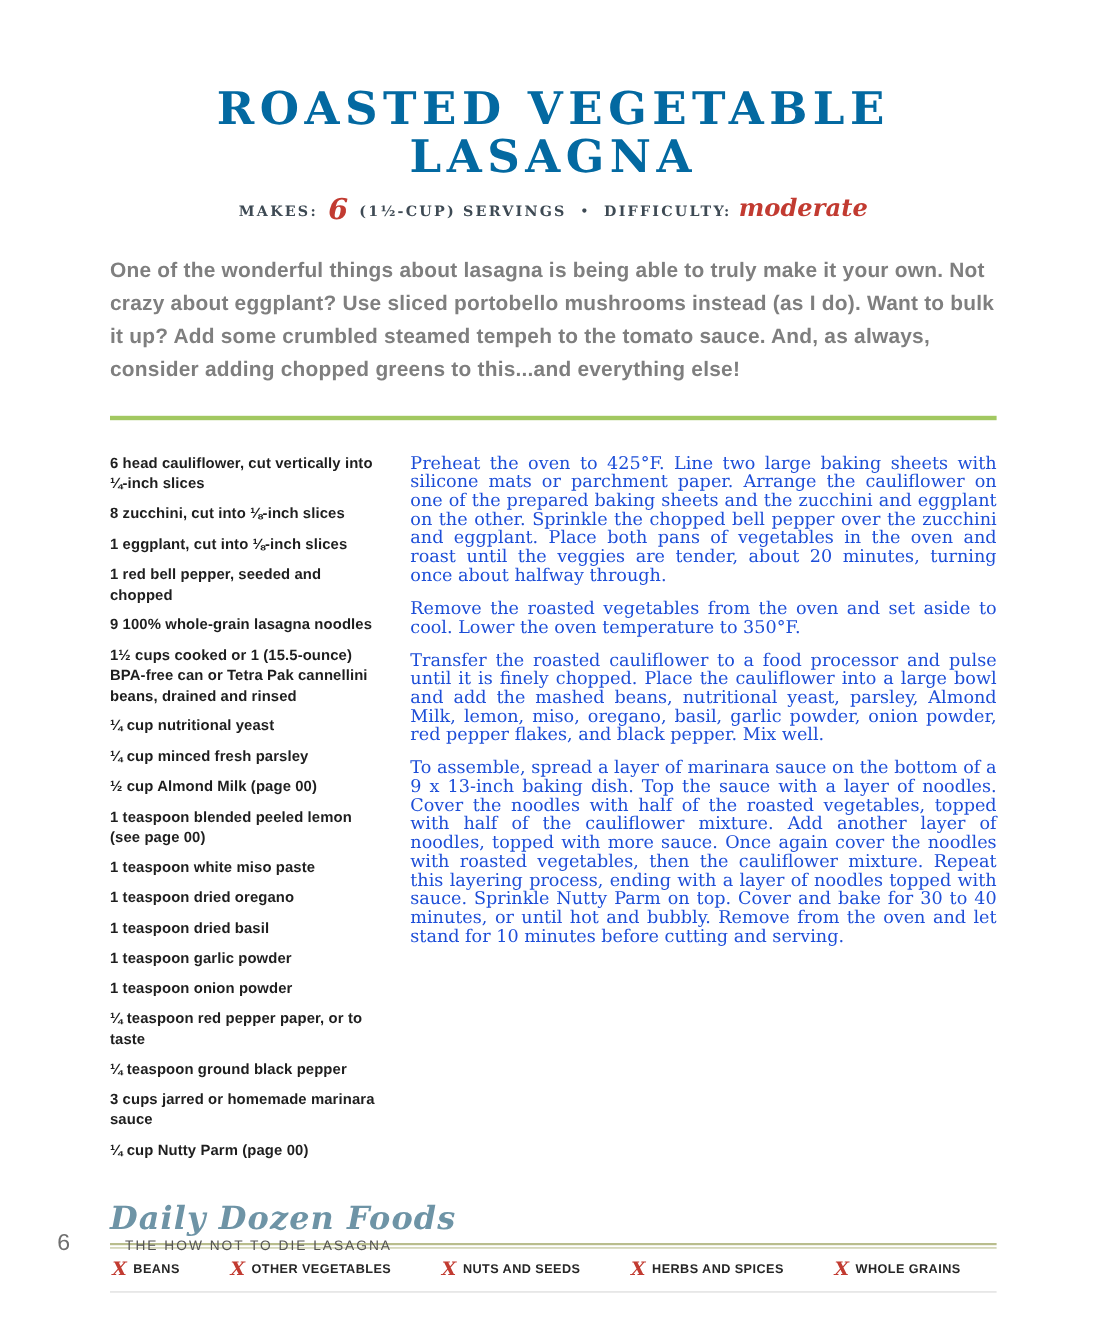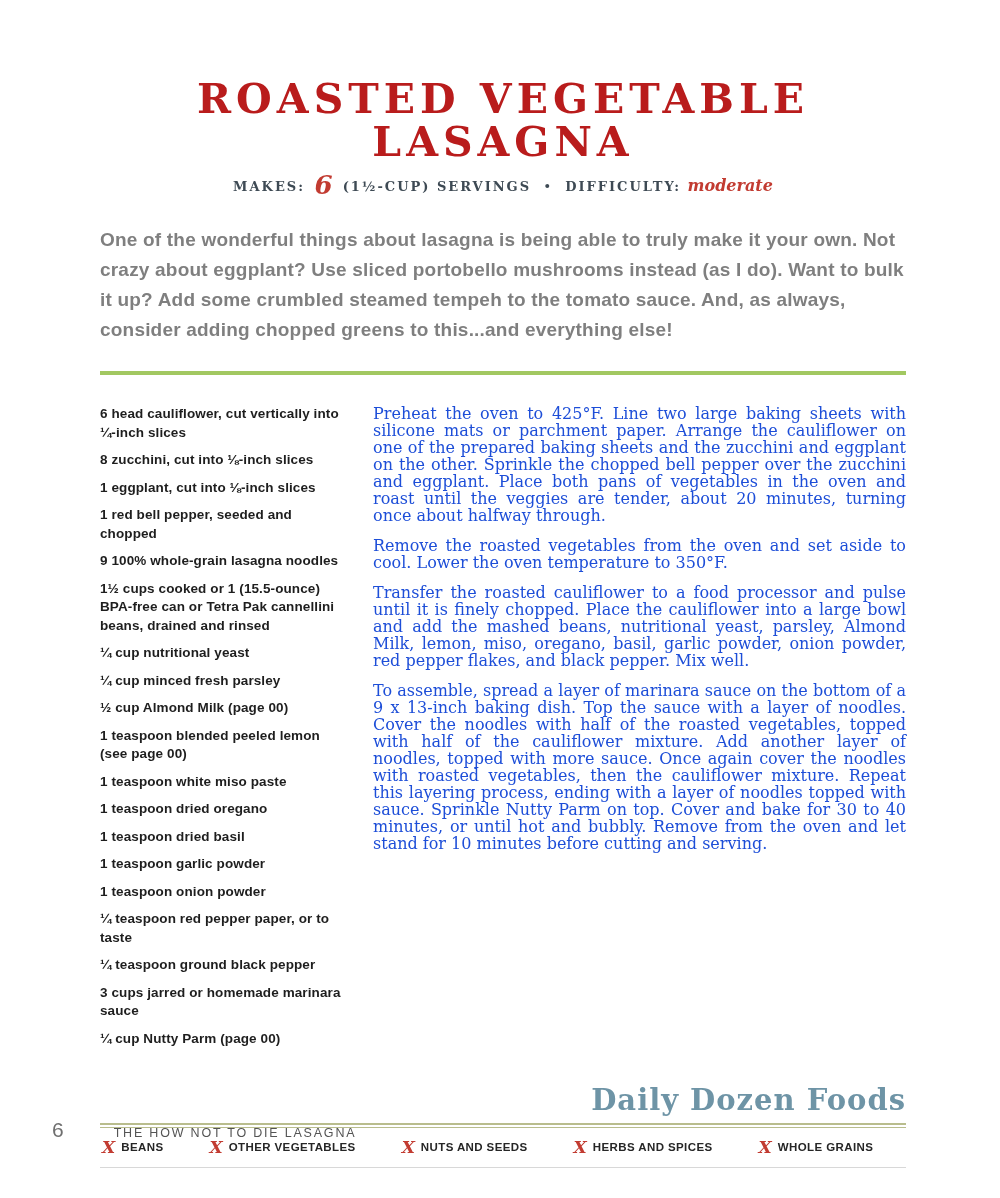--- a/index.html
+++ b/index.html
@@ -14,41 +14,41 @@
   .content { position: absolute; left: 100px; top: 0; width: 806px; }
 
   
   .recipe-title {
     margin: 78px 0 0 0;
     text-align: center;
     font-family: "DejaVu Serif", serif;
     font-weight: 700;
     font-size: 41px;
     letter-spacing: 5px;
-    color: #b91c1c;
+    color: #0369a1;
     line-height: 1.05;
   }
   .recipe-meta {
     margin-top: 12px;
     text-align: center;
     font-family: "DejaVu Serif", serif;
     font-size: 13px;
     letter-spacing: 2px;
     color: #3e4a54;
     font-weight: 700;
   }
   .recipe-meta .script {
     font-family: "DejaVu Serif", serif;
     font-style: italic;
     font-weight: 700;
     color: #c23b31;
     letter-spacing: 0.5px;
   }
   .recipe-meta .makes-value { font-size: 26px; line-height: 0; vertical-align: -3px; padding: 0 3px; }
-  .recipe-meta .difficulty-value { font-size: 16px; text-transform: none; letter-spacing: 0; }
+  .recipe-meta .difficulty-value { font-size: 22px; text-transform: none; letter-spacing: 0; }
   .recipe-meta .dot { color: #3e4a54; font-size: 11px; padding: 0 6px; vertical-align: 1px; }
 
   
   .intro {
     margin: 30px 0 0 0;
     font-size: 19px;
     line-height: 30px;
     color: #7f7f7f;
     font-weight: 700;
     letter-spacing: 0.2px;
@@ -79,25 +79,25 @@
     line-height: 17px;
     color: #1d4ed8;
     text-align: justify;
   }
 
   
   .daily-dozen { margin-top: 26px; }
   .dd-heading {
     margin: 0 0 6px 0;
     font-family: "DejaVu Serif", serif;
+    font-style: italic;
     font-weight: 700;
     font-size: 29px;
     color: #6e94a6;
     letter-spacing: 1px;
-    text-align: right;
   }
   .dd-rule { border-top: 2px solid #b9bd8d; border-bottom: 1px solid #b9bd8d; height: 2px; }
   .dd-items { display: flex; align-items: center; gap: 46px; padding: 9px 0 10px 2px; }
   .dd-item { display: inline-flex; align-items: center; }
   .dd-mark {
     font-family: "DejaVu Serif", serif;
     font-style: italic;
     font-weight: 700;
     font-size: 17px;
     color: #c23b31;

